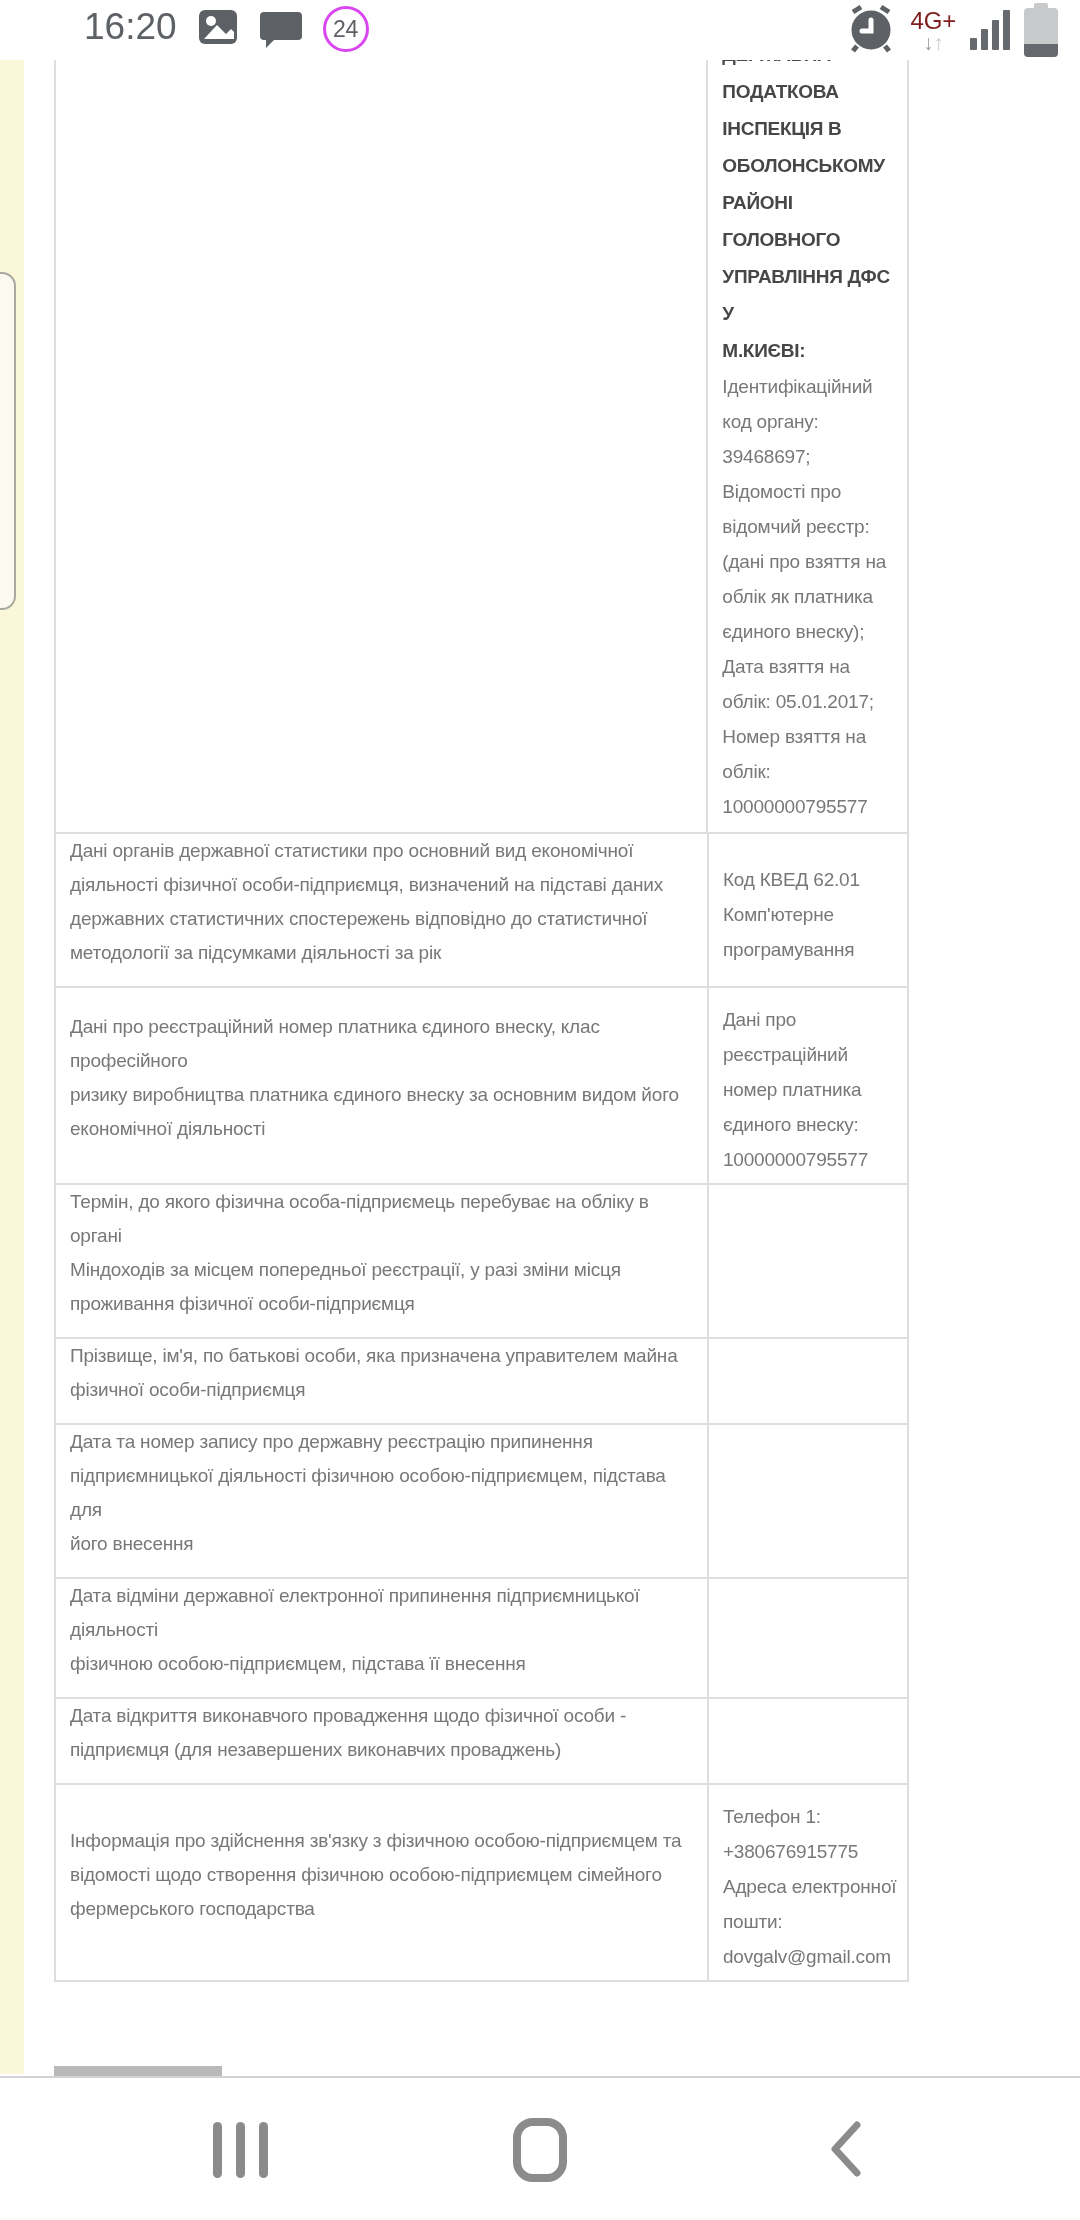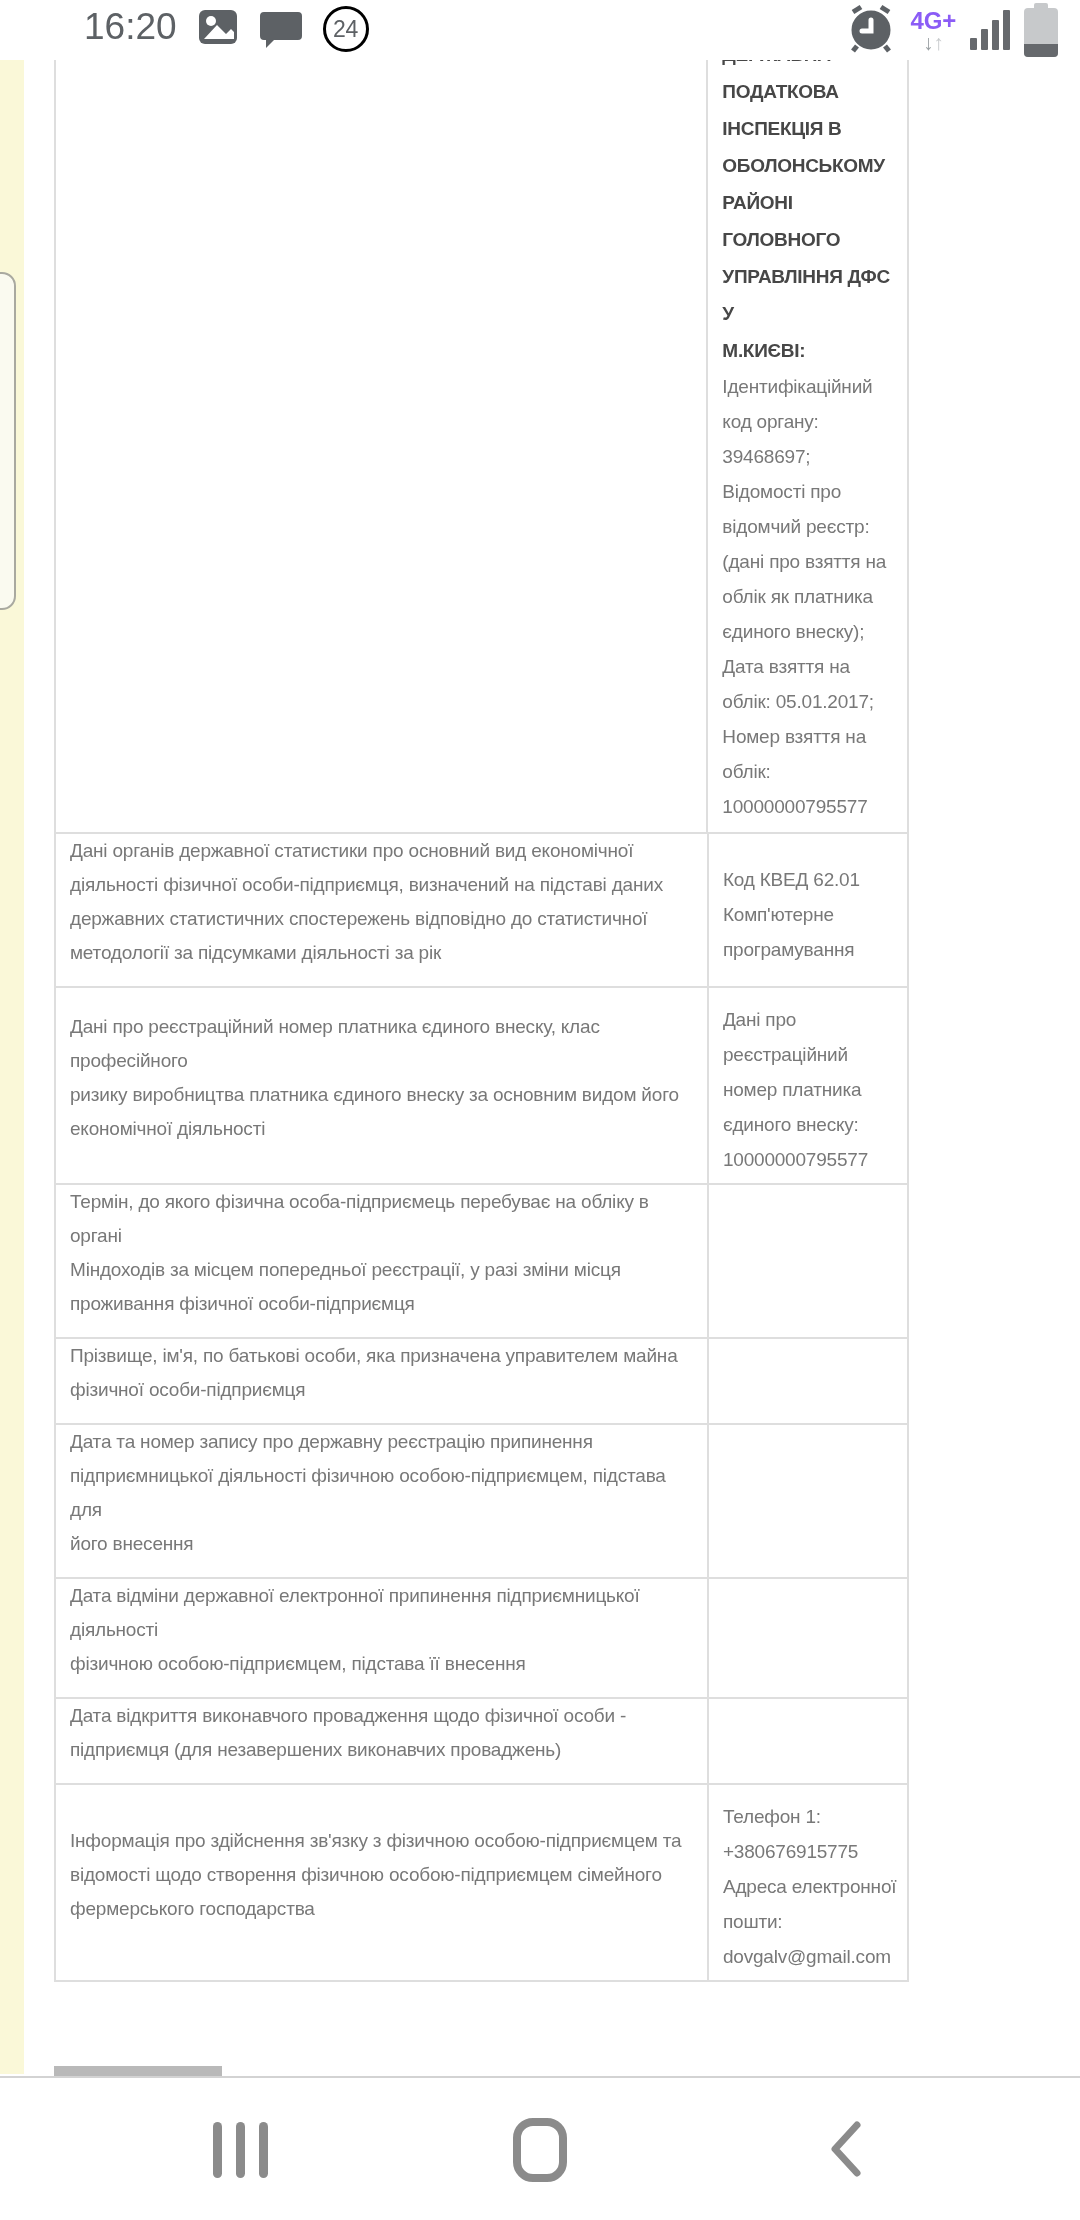--- a/index.html
+++ b/index.html
@@ -6,25 +6,25 @@
   html,body { width:1080px; height:2220px; overflow:hidden; background:#ffffff;
               font-family:"Liberation Sans", sans-serif; letter-spacing:-0.2px; }
   .screen { position:relative; width:1080px; height:2220px; background:#fff; }
 
   
   .status-bar { position:absolute; top:0; left:0; width:1080px; height:60px;
                 background:#fff; z-index:20; display:flex; align-items:center; }
   .sb-left { display:flex; align-items:flex-start; gap:20px; padding-left:84px; }
   .sb-time { font-size:37px; color:#5d6165; letter-spacing:0; }
   .sb-right { margin-left:auto; display:flex; align-items:center; gap:14px; padding-right:22px; }
-  .badge-circle { width:46px; height:46px; border:3px solid #000000; border-radius:50%;
+  .badge-circle { width:46px; height:46px; border:3px solid #d946ef; border-radius:50%;
                   display:flex; align-items:center; justify-content:center;
                   font-size:23px; color:#5d6165; }
   .net-4g { display:flex; flex-direction:column; align-items:center; line-height:1; margin-top:2px;}
-  .net-4g .lbl { font-size:24px; font-weight:bold; color:#8b5cf6; }
+  .net-4g .lbl { font-size:24px; font-weight:normal; color:#7f1d1d; }
   .net-4g .arrows { font-size:21px; margin-top:-1px; }
   .net-4g .dn { color:#9aa0a3; } .net-4g .up { color:#c7cacc; }
   .sig { display:flex; align-items:flex-end; gap:4px; height:40px; }
   .sig i { display:block; width:7px; background:#66696d; border-radius:1px; }
   .battery { position:relative; width:34px; height:54px; }
   .battery .cap { position:absolute; top:0; left:10px; width:14px; height:6px; background:#c7c9cb; border-radius:2px 2px 0 0;}
   .battery .body { position:absolute; top:5px; left:0; width:34px; height:49px; background:#c7c9cb; border-radius:4px; overflow:hidden;}
   .battery .lvl { position:absolute; bottom:0; left:0; width:100%; height:13px; background:#66696d; }
 
   

